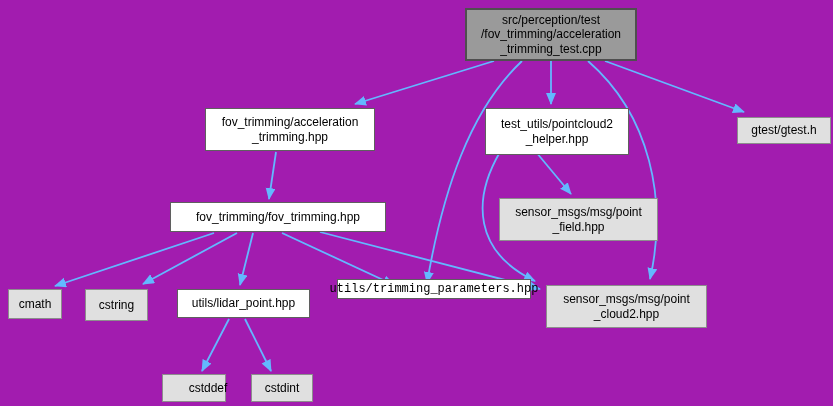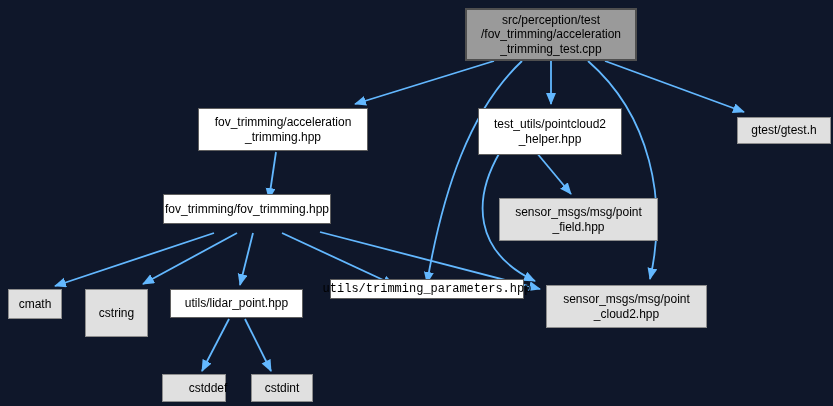--- a/index.html
+++ b/index.html
@@ -14,27 +14,27 @@
     position:absolute;
     box-sizing:border-box;
     display:flex;align-items:center;justify-content:center;
     text-align:center;
     white-space:pre-line;
     font-size:12px;line-height:1.18;
     color:#000;
     cursor:default;
   }
   .node.current{background:#9a9a9a;border:2px solid #4f4f4f;}
-  .node.internal{background:#ffffff;border:1.5px solid #5f5f5f;}
+  .node.internal{background:#ffffff;border:1.5px solid #5f5f5f;margin-left:7px;}
   .node.external{background:#e0e0e0;border:1.5px solid #8d8d8d;}
 </style>
 </head>
 <body>
 
-<div id="stage" style="background: #0f172a;">
+<div id="stage" style="background: #a21caf;">
   <svg id="edges" xmlns="http://www.w3.org/2000/svg">
     <defs>
       <marker id="arrow" markerUnits="userSpaceOnUse" markerWidth="13" markerHeight="11" refX="11" refY="5" orient="auto">
         <path id="arrowpath" d="M0,0 L12,5 L0,10 z" fill="#63b8ff"></path>
       </marker>
     </defs>
     <g id="edge-group">
         <path d="M 494,61 L 355,104" fill="none" stroke="#63b8ff" stroke-width="1.8" marker-end="url(#arrow)"></path>
         <path d="M 551,61 L 551,104" fill="none" stroke="#63b8ff" stroke-width="1.8" marker-end="url(#arrow)"></path>
         <path d="M 605,61 L 744,112" fill="none" stroke="#63b8ff" stroke-width="1.8" marker-end="url(#arrow)"></path>
@@ -54,25 +54,25 @@
   </svg>
   <div id="nodes">
       <div class="node current" style="left: 465px; top: 8px; width: 172px; height: 53px;">src/perception/test
 /fov_trimming/acceleration
 _trimming_test.cpp</div>
       <div class="node internal" style="left: 198px; top: 108px; width: 170px; height: 43px;">fov_trimming/acceleration
 _trimming.hpp</div>
       <div class="node internal" style="left: 478px; top: 108px; width: 144px; height: 47px;">test_utils/pointcloud2
 _helper.hpp</div>
       <div class="node external" style="left: 737px; top: 117px; width: 94px; height: 27px;">gtest/gtest.h</div>
-      <div class="node internal" style="left: 163px; top: 194px; width: 168px; height: 30px;">fov_trimming/fov_trimming.hpp</div>
+      <div class="node internal" style="left: 163px; top: 202px; width: 216px; height: 30px;">fov_trimming/fov_trimming.hpp</div>
       <div class="node external" style="left: 499px; top: 198px; width: 159px; height: 43px;">sensor_msgs/msg/point
 _field.hpp</div>
       <div class="node external" style="left: 8px; top: 289px; width: 54px; height: 30px;">cmath</div>
-      <div class="node external" style="left: 85px; top: 289px; width: 63px; height: 48px;">cstring</div>
+      <div class="node external" style="left: 85px; top: 289px; width: 63px; height: 32px;">cstring</div>
       <div class="node internal" style="left: 170px; top: 289px; width: 133px; height: 29px;">utils/lidar_point.hpp</div>
       <div class="node internal" style="left: 330px; top: 279px; width: 194px; height: 20px; font-family: Liberation Mono, monospace;">utils/trimming_parameters.hpp</div>
       <div class="node external" style="left: 546px; top: 285px; width: 161px; height: 43px;">sensor_msgs/msg/point
 _cloud2.hpp</div>
       <div class="node external" style="left: 162px; top: 374px; width: 64px; height: 28px; padding-left: 28px;">cstddef</div>
       <div class="node external" style="left: 251px; top: 374px; width: 62px; height: 28px;">cstdint</div>
     </div>
 </div>
 
 </body></html>

